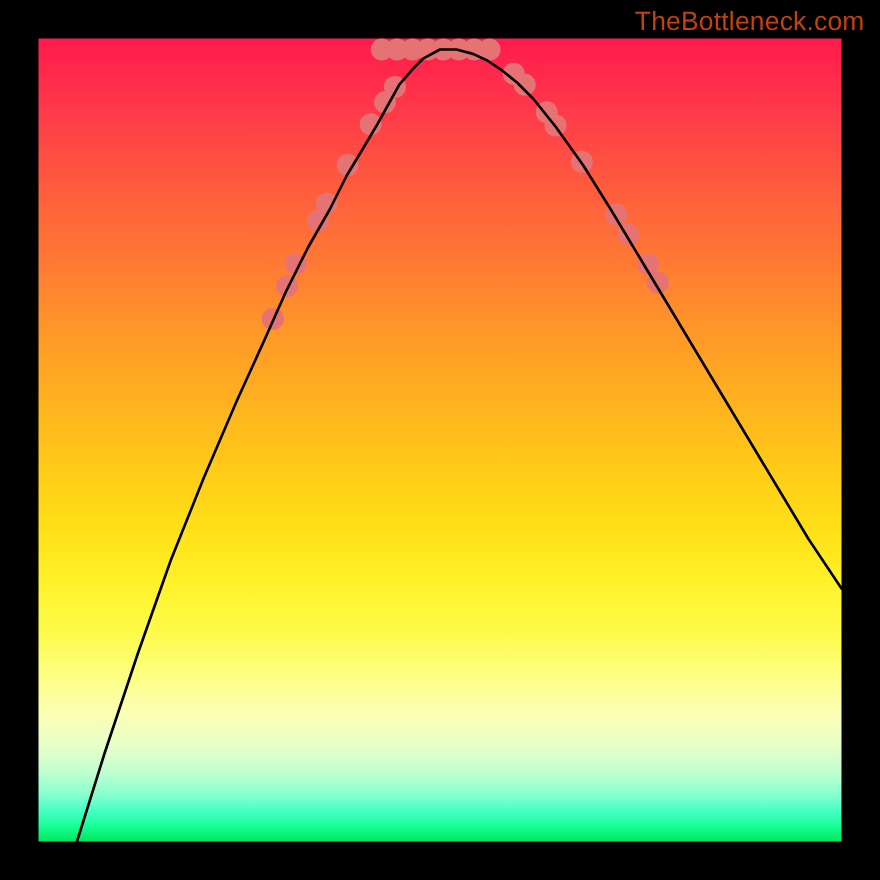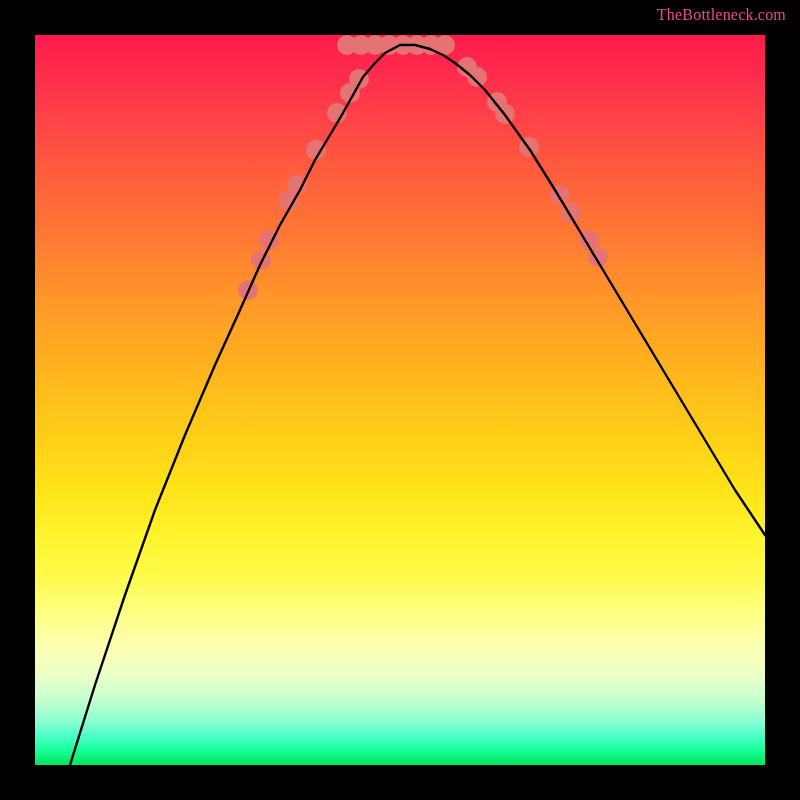--- a/index.html
+++ b/index.html
@@ -40,23 +40,23 @@
       #8cffcf 94%,
       #4cffc8 96%,
       #18ff99 98%,
       #00e65a 100%
     );
   }
   .watermark {
     position: absolute;
     top: 6px;
     right: 14px;
-    font-family: Liberation Serif, serif;
-    font-size: 16px;
-    color: #ec4899;
+    font-family: Liberation Sans, sans-serif;
+    font-size: 24px;
+    color: #c2410c;
     letter-spacing: 0.2px;
     font-weight: 500;
   }
   svg.curve {
     position: absolute;
     left: 0;
     top: 0;
     width: 730px;
     height: 730px;
     overflow: visible;

